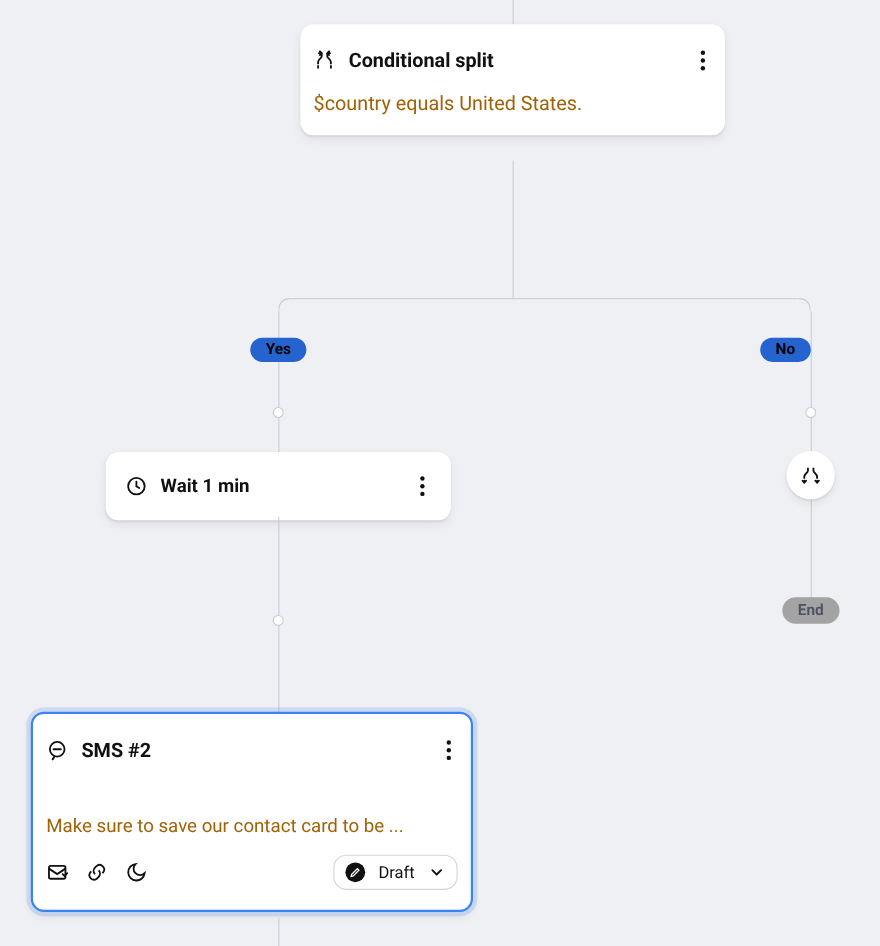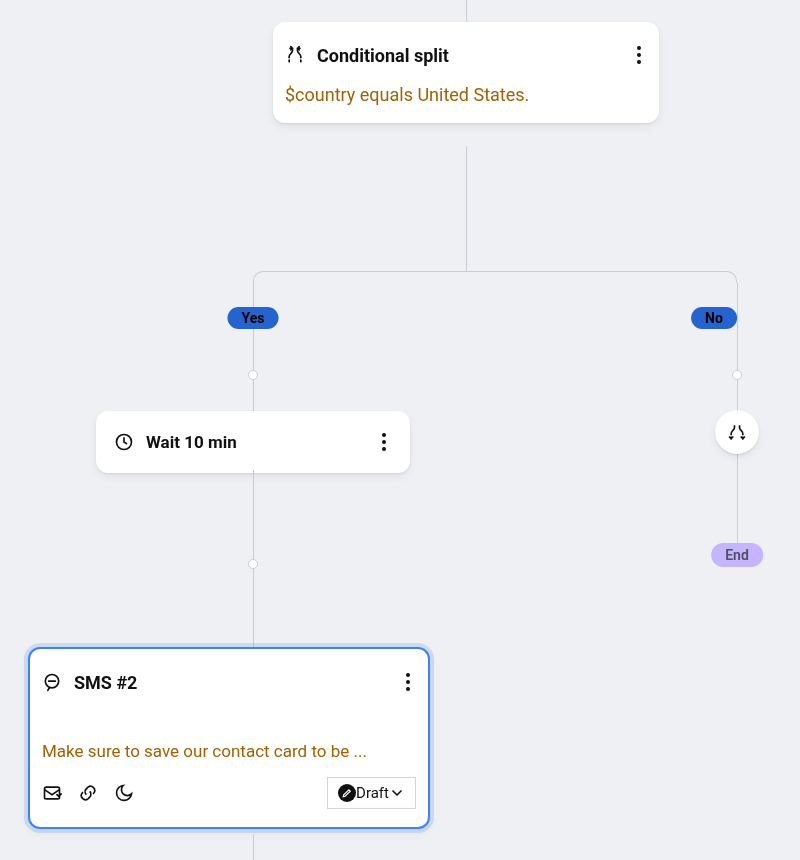--- a/index.html
+++ b/index.html
@@ -52,39 +52,39 @@
   }
 
   .node-dot {
     position:absolute; width:10px; height:10px;
     border:1px solid #c8cdd5; background:#fff; border-radius:50%;
     transform:translate(-50%,-50%);
   }
 
   .end-pill {
     position:absolute; transform:translateX(-50%);
-    background:#c4b5fd; color:#4a5160; font-weight:600;
+    background:#a3a3a3; color:#4a5160; font-weight:600;
     font-size:14px; padding:4px 14px; border-radius:999px;text-align:center;
   }
 
   .round-node {
     position:absolute; width:44px; height:44px;
     background:#fff; border-radius:50%;
     display:flex; align-items:center; justify-content:center;
     box-shadow: 0 1px 2px rgba(0,0,0,0.1), 0 4px 8px rgba(0,0,0,0.06);
     transform:translate(-50%,-50%);
     cursor:pointer;
   }
 
   .ic { display:inline-flex; }
 
   .sms-icons { display:flex; gap:16px; align-items:center; margin-top:16px; }
   .status-select {
     margin-left:auto; background:#fff; border:1px solid #d0d5dd;
-    border-radius:0; padding:6px 10px; display:flex; align-items:center; 
+    border-radius:12px; padding:6px 10px; display:flex; align-items:center; gap:12px;
     cursor:pointer; font-size:15px;
   }
   .status-select .sm-ic {
     width:18px; height:18px; background:#111; border-radius:50%;
     display:inline-flex; align-items:center; justify-content:center;
   }
   .status-select .sm-ic svg { transform:scale(0.8); }
   .truncate { white-space:nowrap; overflow:hidden; text-overflow:ellipsis;margin-top:44px; }
 
   svg { display:block; }
@@ -133,21 +133,21 @@
 
   <div class="card" style="left:96px; top:411px; width:314px; padding:16px 18px;">
     <div class="card-header">
       <div class="card-title" style="font-size:17px;">
         <span class="ic">
           <svg width="20" height="20" viewBox="0 0 24 24" fill="none" stroke="#111" stroke-width="2">
             <circle cx="12" cy="12" r="9"></circle>
             <path d="M12 7v5l3 2" stroke-linecap="round"></path>
           </svg>
         </span>
-        <span>Wait 10 min</span>
+        <span>Wait 1 min</span>
       </div>
       <button class="more-btn">
         <span class="dots">
             <span></span>
             <span></span>
             <span></span>
           </span>
       </button>
     </div>
   </div>

